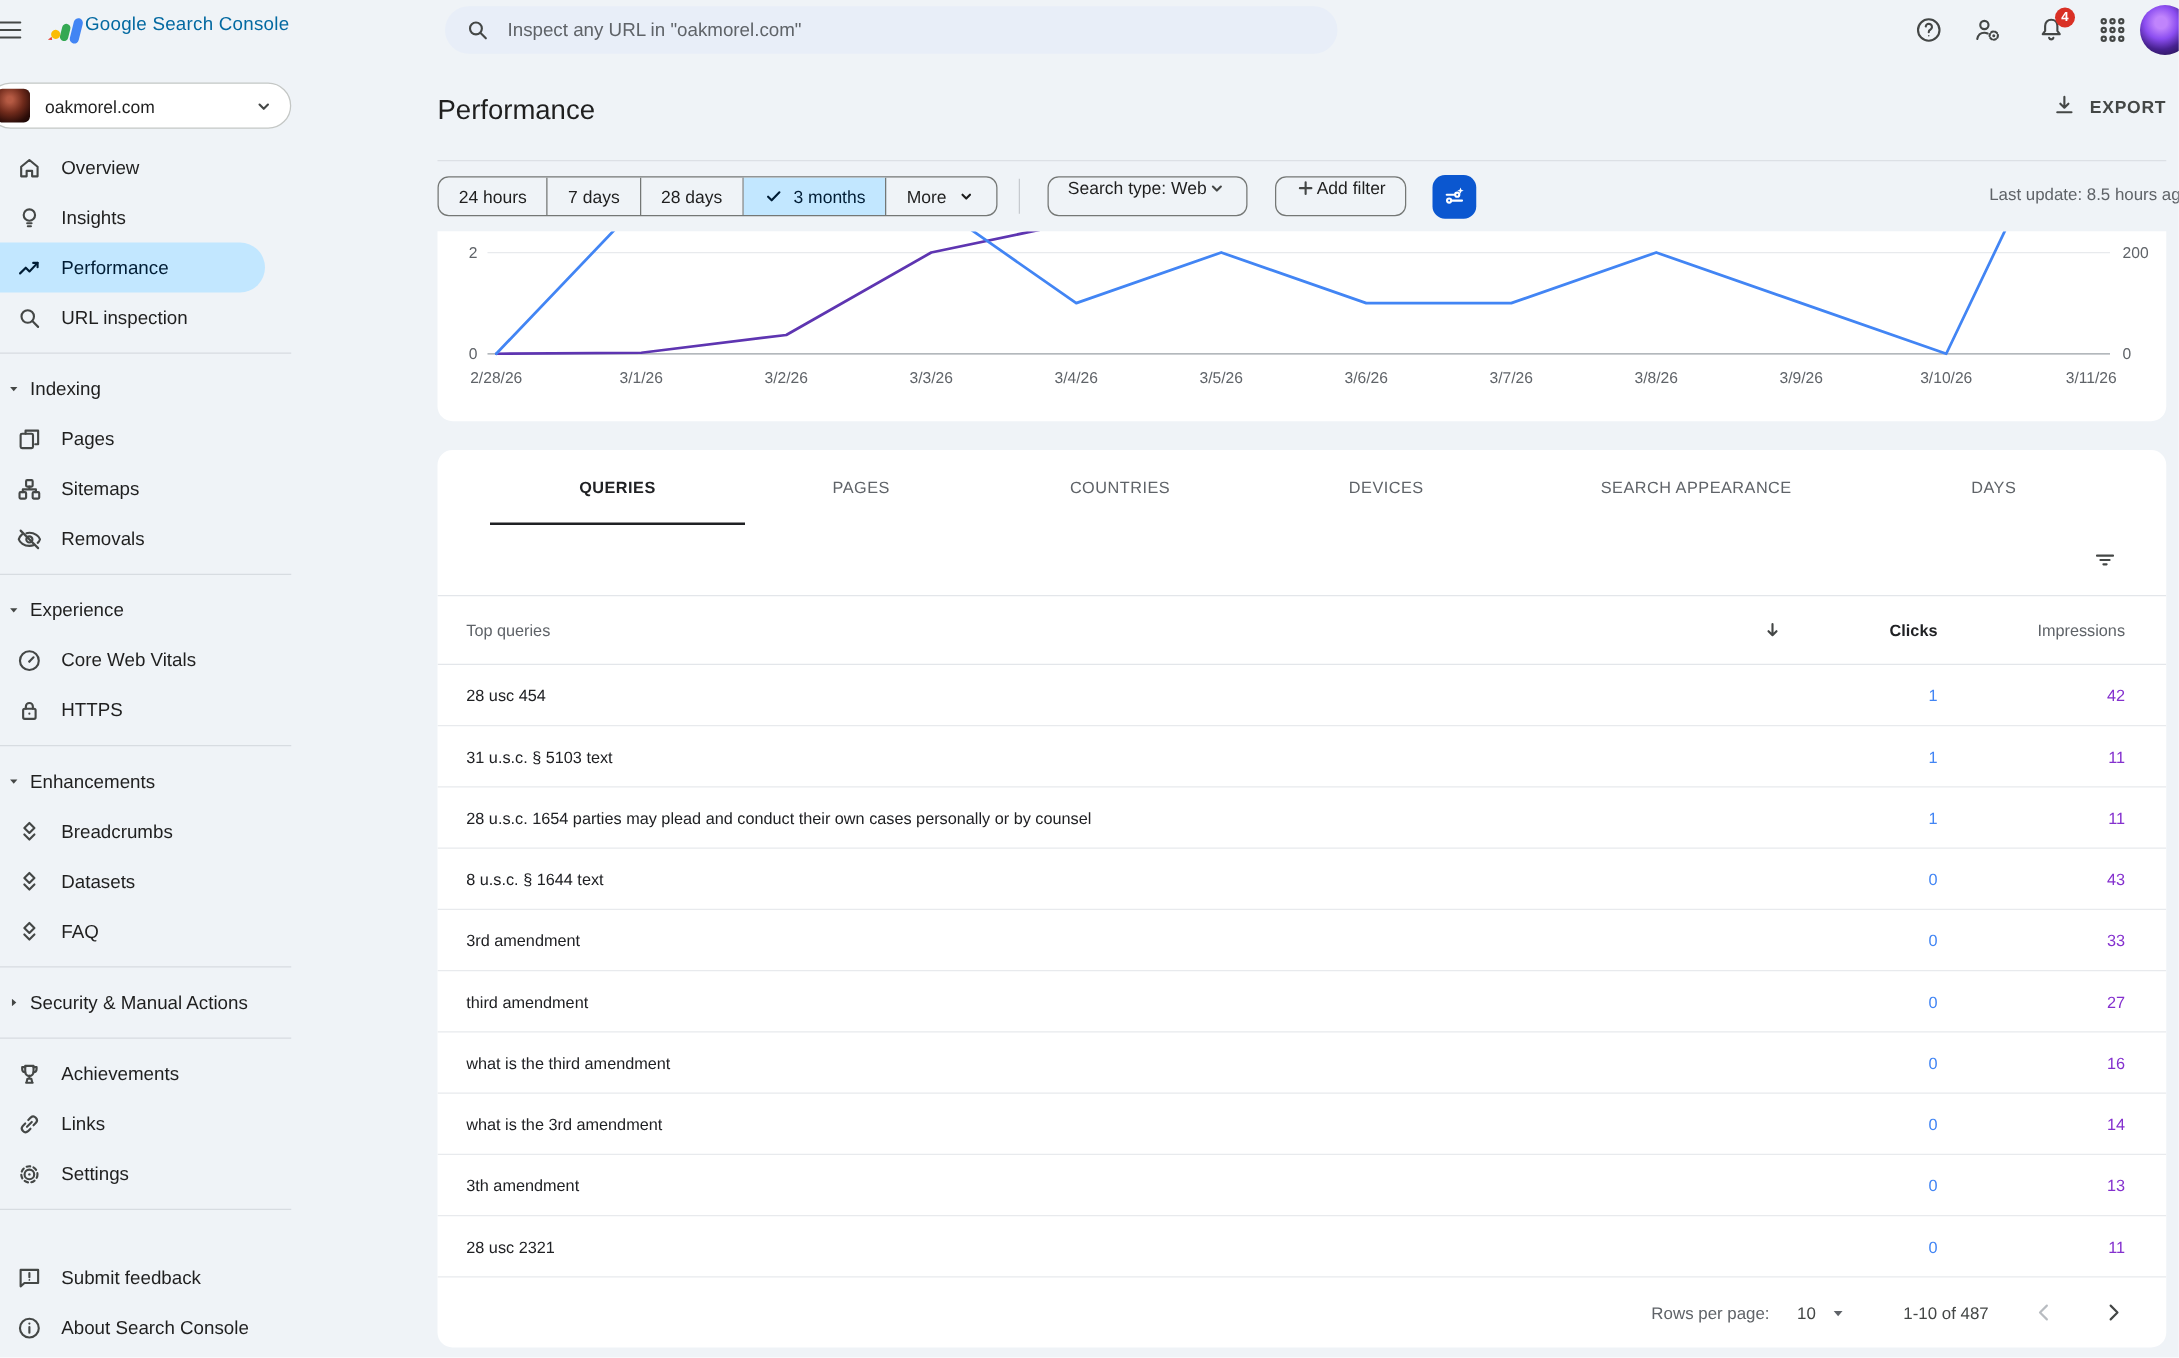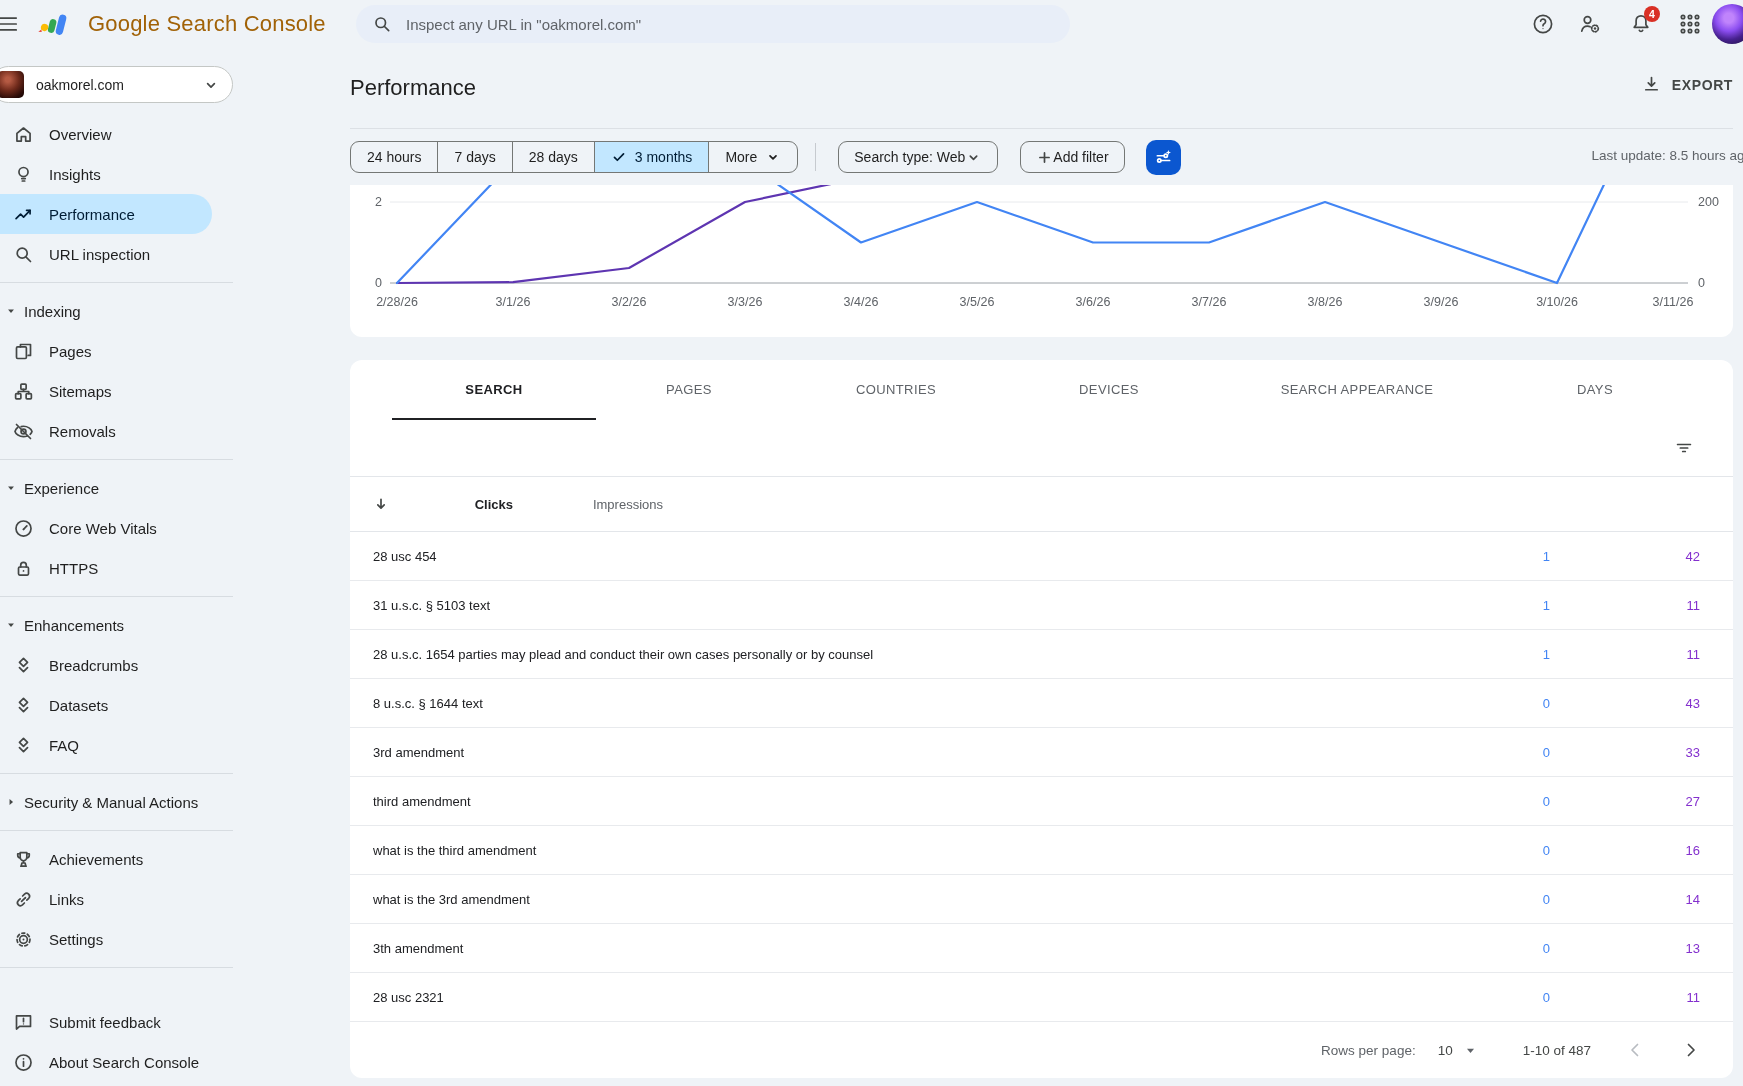--- a/index.html
+++ b/index.html
@@ -13,21 +13,21 @@
   .ic svg * { vector-effect:non-scaling-stroke; }
   .ic svg path, .ic svg circle, .ic svg rect {
     fill:none; stroke:currentColor; stroke-width:1.7; stroke-linecap:round; stroke-linejoin:round;
   }
   .ic svg [fill="currentColor"], .ic svg .f { fill:currentColor; stroke:none; }
 
   
   #topbar { position:absolute; left:0; top:0; width:1743px; height:48px; }
   #menu-btn { position:absolute; left:-6px; top:11px; width:26px; height:26px; color:#444746; cursor:pointer; }
   #logo { position:absolute; left:38px; top:8px; width:32px; height:32px; }
-  #app-title { position:absolute; left:88px; top:11px; font-size:22px; color:#a16207; letter-spacing:.2px; white-space:nowrap; }
+  #app-title { position:absolute; left:68px; top:11px; font-size:15px; color:#0369a1; letter-spacing:.2px; white-space:nowrap; }
   #searchbar {
     position:absolute; left:356px; top:5px; width:714px; height:38px;
     background:#e8eef8; border-radius:19px; display:flex; align-items:center; padding:0 16px;
   }
   #searchbar .ic { width:20px; height:20px; color:#444746; }
   #url-input {
     flex:1; border:none; outline:none; background:transparent; margin-left:14px;
     font-size:15px; color:#3c4043; font-family:inherit;
   }
   #url-input::placeholder { color:#5f6368; opacity:1; }
@@ -81,21 +81,21 @@
   #date-chip-group { display:flex; height:32px; border:1px solid #747775; border-radius:9px; overflow:hidden; background:#fff0;text-align:right; }
   .chip-cell {
     display:flex; align-items:center; justify-content:center; gap:8px; padding:0 16px;
     font-size:14px; color:#1f1f1f; border-right:1px solid #747775; cursor:pointer; white-space:nowrap;
   }
   .chip-cell:last-child { border-right:none; }
   .chip-cell.on { background:#c2e7ff; color:#001d35; }
   .chip-cell .ic { width:16px; height:16px; }
   .v-sep { width:1px; height:28px; background:#c6cacf; margin:0 22px 0 17px; }
   .pill-btn {
-    height:32px; display:flex; align-items:center; gap:0; padding:0 15px;
+    height:32px; display:flex; gap:0; padding:0 15px;
     border:1px solid #747775; border-radius:9px; font-size:14px; color:#1f1f1f; cursor:pointer; white-space:nowrap;
   }
   .pill-btn .ic { width:17px; height:17px; color:#444746; }
   #compare-btn {
     width:35px; height:35px; margin-left:21px; border-radius:10px; background:#0b57d0; color:#fff;
     display:flex; align-items:center; justify-content:center; cursor:pointer;
   }
   #compare-btn .ic { width:21px; height:21px; }
   #last-update { position:absolute; right:-19px; top:19px; font-size:13.5px; color:#5f6368; white-space:nowrap; }
 
@@ -517,35 +517,36 @@
         <text x="1091" y="121" text-anchor="middle">3/9/26</text>
         <text x="1207" y="121" text-anchor="middle">3/10/26</text>
         <text x="1323" y="121" text-anchor="middle">3/11/26</text>
         <polyline points="47,98.0 163,97.2 279,83.0 395,17.0 511,-7.3 627,-31.6 743,-31.6 859,-31.6 975,-31.6 1091,-31.6 1207,-31.6 1323,-31.6" fill="none" stroke="#5e35b1" stroke-width="2.2" stroke-linejoin="round" stroke-linecap="round"></polyline>
         <polyline points="47,98.0 163,-23.5 279,-64.0 395,-23.5 511,57.5 627,17.0 743,57.5 859,57.5 975,17.0 1091,57.5 1207,98.0 1323,-145.0" fill="none" stroke="#4285f4" stroke-width="2.2" stroke-linejoin="round" stroke-linecap="round"></polyline>
       </svg>
   </div>
 
   <div id="table-card">
     <div id="tabs-row">
-        <div class="tab active">SEARCH</div>
+        <div class="tab active">QUERIES</div>
         <div class="tab">PAGES</div>
         <div class="tab">COUNTRIES</div>
         <div class="tab">DEVICES</div>
         <div class="tab">SEARCH APPEARANCE</div>
         <div class="tab">DAYS</div>
       </div>
     <div id="filter-icon-row">
       <span class="ic">
           <svg viewBox="0 0 24 24">
             <path d="M5 8.2h14M8 12h8M10.6 15.8h2.8"></path>
           </svg>
         </span>
     </div>
     <div id="thead-row">
+      <span class="col-q">Top queries</span>
       <span class="col-c">
         <span class="ic">
             <svg viewBox="0 0 24 24">
               <path d="M12 5v13M7.2 13.4 12 18.2l4.8-4.8"></path>
             </svg>
           </span>
         <span>Clicks</span>
       </span>
       <span class="col-i">Impressions</span>
     </div>

